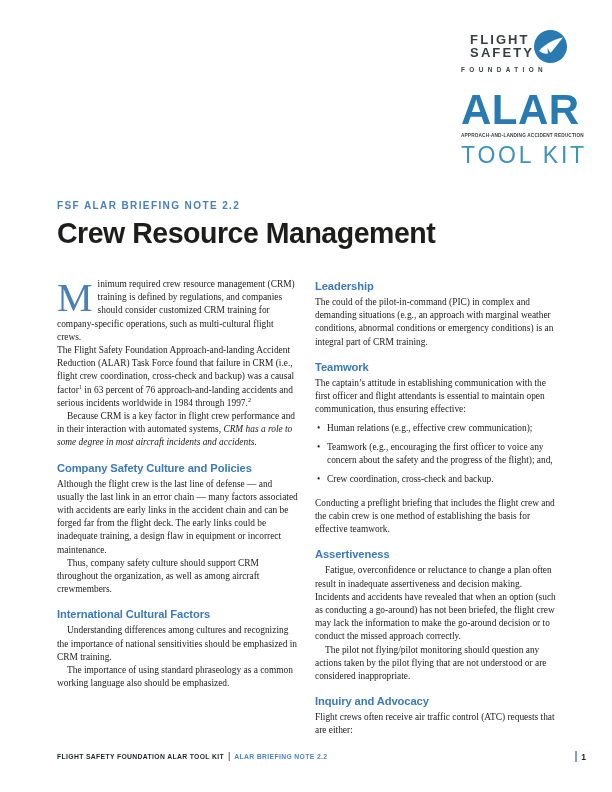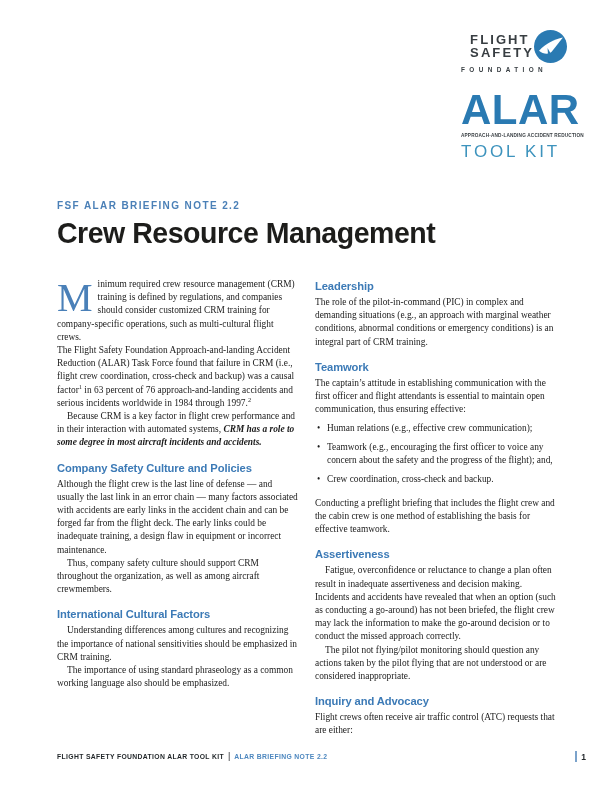--- a/index.html
+++ b/index.html
@@ -24,21 +24,21 @@
   .logo-alar {
     font-family:"Liberation Sans", sans-serif; font-weight:700; font-size:42px;
     line-height:40px; color:#2a7ab2; letter-spacing:0.5px; margin-top:17px;
   }
   .logo-tagline {
     font-family:"Liberation Sans", sans-serif; font-size:5.6px; font-weight:700;
     letter-spacing:0.2px; color:#383e42; margin-top:2px; white-space:nowrap;
     transform:scaleX(0.84); transform-origin:left center;
   }
   .logo-toolkit {
-    font-family:"Liberation Sans", sans-serif; font-size:17px; font-weight:400;
+    font-family:"Liberation Sans", sans-serif; font-size:23px; font-weight:400;
     letter-spacing:2.8px; color:#3d93bd; margin-top:4px; white-space:nowrap;
   }
 
   
   .titleblock { position:absolute; left:57px; top:200px; }
   .eyebrow {
     font-family:"Liberation Sans", sans-serif; font-size:10px; font-weight:700;
     letter-spacing:1.4px; color:#4b80b7;
   }
   .title {
@@ -56,21 +56,21 @@
   h3.sec {
     font-family:"Liberation Sans", sans-serif; font-size:11.2px; font-weight:700;
     color:#3c7ab6; margin:12px 0 4px; letter-spacing:-0.1px;
   }
   .col > h3.sec:first-child { margin-top:2px; }
   .dropcap {
     float:left; font-size:40px; line-height:37px; color:#4a80b8;
     padding:1px 5px 0 0; font-weight:400;
   }
   sup { font-size:6.3px; vertical-align:super; line-height:0; }
-  .italic { font-style:italic;font-weight:bold; }
+  .italic { font-style:italic; }
   .bullet { display:flex; margin-top:5.5px; font-size:9.4px; line-height:13.2px; }
   .bmark { width:10px; flex:none; padding-left:2px; }
   .btext { flex:1; }
 
   
   .footer {
     position:absolute; left:57px; right:26px; top:751px;
     display:flex; justify-content:space-between; align-items:center;
     font-family:"Liberation Sans", sans-serif;
   }
@@ -124,21 +124,21 @@
       <p class="body">Although the flight crew is the last line of defense — and usually the last link in an error chain — many factors associated with accidents are early links in the accident chain and can be forged far from the flight deck. The early links could be inadequate training, a design flaw in equipment or incorrect maintenance.</p>
       <p class="body indent">Thus, company safety culture should support CRM throughout the organization, as well as among aircraft crewmembers.</p>
 
       <h3 class="sec">International Cultural Factors</h3>
       <p class="body indent">Understanding differences among cultures and recognizing the importance of national sensitivities should be emphasized in CRM training.</p>
       <p class="body indent">The importance of using standard phraseology as a common working language also should be emphasized.</p>
     </section>
 
     <section class="col">
       <h3 class="sec">Leadership</h3>
-      <p class="body">The role of the pilot-in-command (PIC) in complex and demanding situations (e.g., an approach with marginal weather conditions, abnormal conditions or emergency conditions) is an integral part of CRM training.</p>
+      <p class="body">The could of the pilot-in-command (PIC) in complex and demanding situations (e.g., an approach with marginal weather conditions, abnormal conditions or emergency conditions) is an integral part of CRM training.</p>
 
       <h3 class="sec">Teamwork</h3>
       <p class="body">The captain’s attitude in establishing communication with the first officer and flight attendants is essential to maintain open communication, thus ensuring effective:</p>
       <div class="bullet">
           <span class="bmark">•</span>
           <span class="btext">Human relations (e.g., effective crew communication);</span>
         </div>
       <div class="bullet">
           <span class="bmark">•</span>
           <span class="btext">Teamwork (e.g., encouraging the first officer to voice any concern about the safety and the progress of the flight); and,</span>

